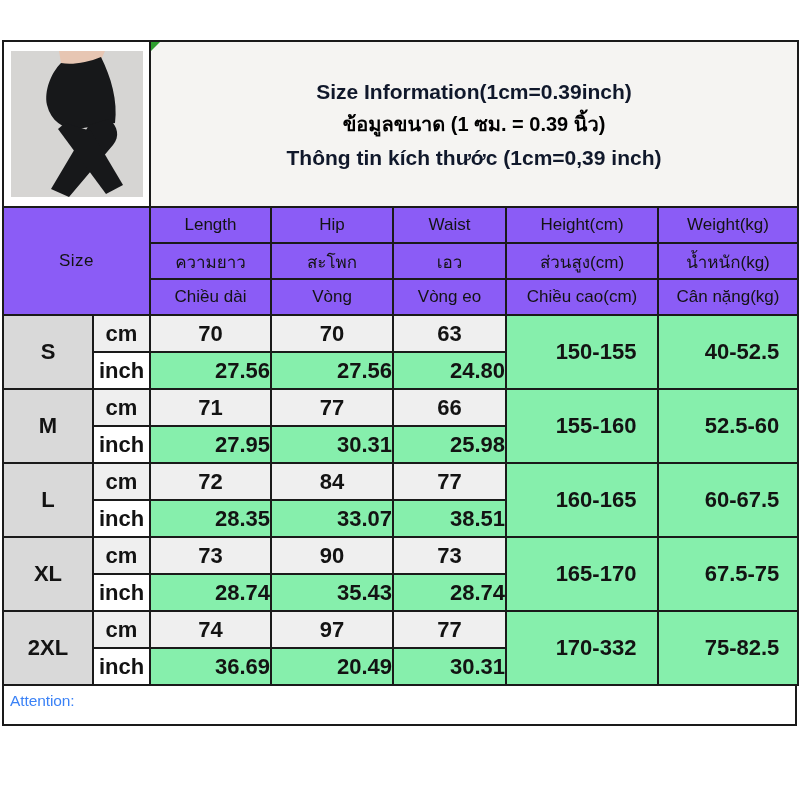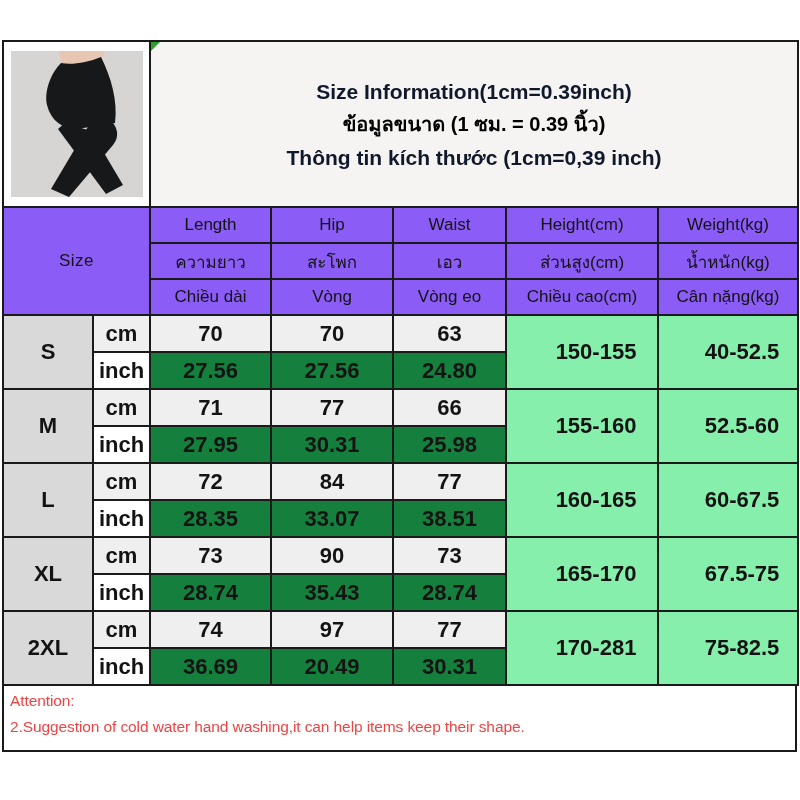--- a/index.html
+++ b/index.html
@@ -21,26 +21,26 @@
   .hdr td,.size-head{background:#8b5cf6;font-weight:normal;}
   .hdr td{font-size:17px;height:34px;}
   .size-head{font-size:31px;letter-spacing:0.5px;}
 
   
   tr.r-cm td, tr.r-inch td{height:35px;font-weight:bold;font-size:22px;}
   .size-lbl{background:#d9d9d9;font-size:18px;}
   .u-cm{background:#efefef;}
   .u-inch{background:#ffffff;}
   .v-cm{background:#efefef;}
-  .v-inch{background:#15803d;}
+  .v-inch{background:#86efac;text-align:right;}
   .merged{background:#86efac;padding-left:28px;}
 
   
   .attention{border:2px solid #1a1a1a;margin-top:-2px;width:779px;padding:2px 6px 10px 6px;
-             background:#ffffff;font-size:15.5px;line-height:26px;letter-spacing:-0.1px;color:#ef4444;}
+             background:#ffffff;font-size:15.5px;line-height:26px;letter-spacing:-0.1px;color:#3b82f6;}
   .attention div{text-align:left;}
 </style>
 </head>
 <body>
 
 <div class="sheet">
 <table>
   <colgroup>
     <col style="width:90px">
         <col style="width:57px">
@@ -158,29 +158,28 @@
     <td class="v-inch">35.43</td>
     <td class="v-inch">28.74</td>
   </tr>
 
   <tr class="r-cm">
     <td class="size-lbl" rowspan="2">2XL</td>
     <td class="u-cm">cm</td>
     <td class="v-cm">74</td>
     <td class="v-cm">97</td>
     <td class="v-cm">77</td>
-    <td class="merged" rowspan="2">170-281</td>
+    <td class="merged" rowspan="2">170-332</td>
     <td class="merged" rowspan="2">75-82.5</td>
   </tr>
   <tr class="r-inch">
     <td class="u-inch">inch</td>
     <td class="v-inch">36.69</td>
     <td class="v-inch">20.49</td>
     <td class="v-inch">30.31</td>
   </tr>
 </tbody>
     </table>
 
 <div class="attention">
   <div>Attention:</div>
-  <div>2.Suggestion of cold water hand washing,it can help items keep their shape.</div>
 </div>
 </div>
 
 </body></html>

